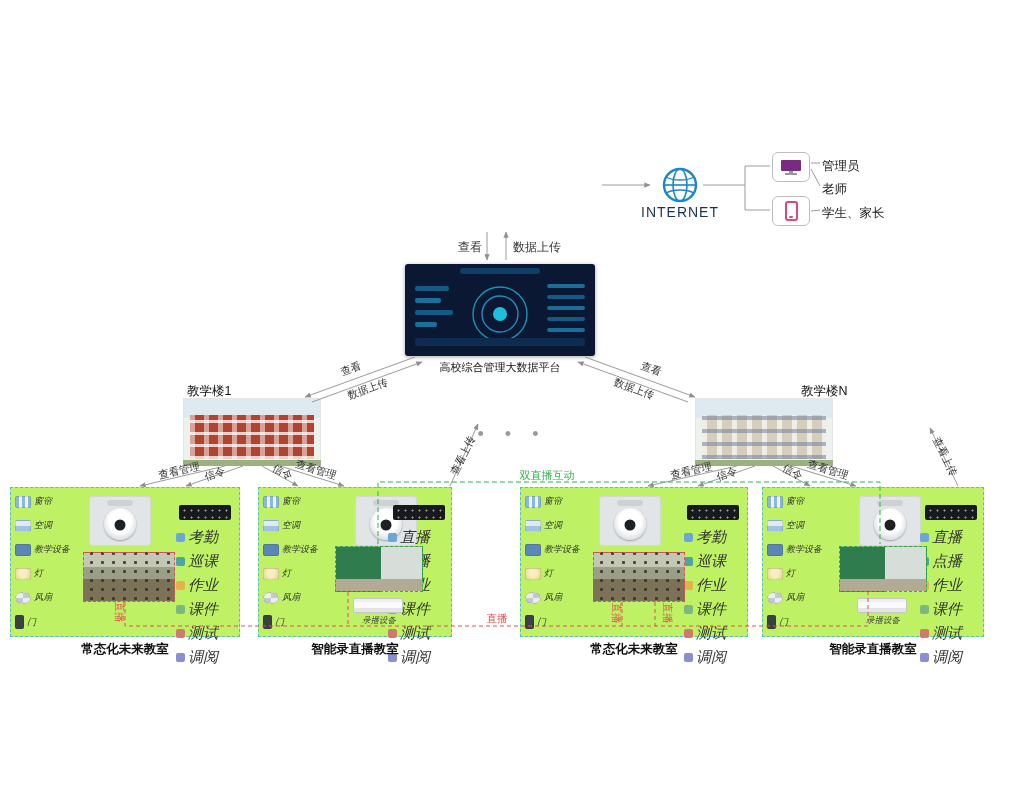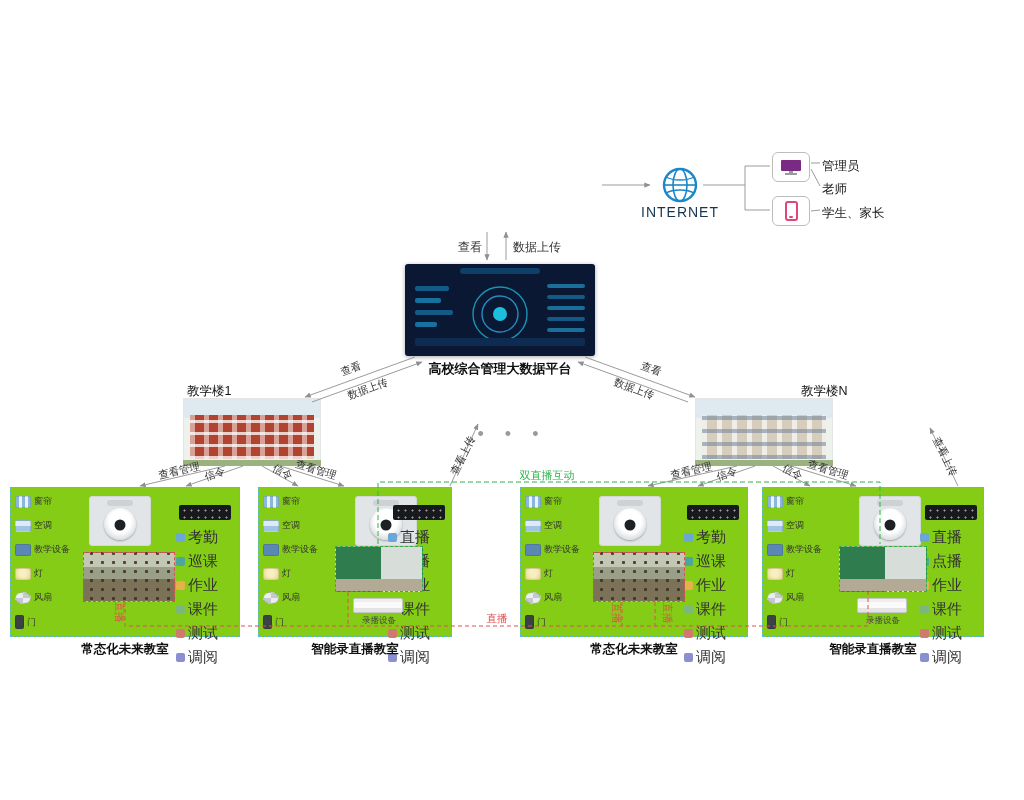--- a/index.html
+++ b/index.html
@@ -21,38 +21,38 @@
   .monitor .leg{position:absolute;left:8px;top:11px;width:4px;height:3px;background:#9a9a9a;}
   .monitor .base{position:absolute;left:4px;top:13px;width:12px;height:2px;background:#9a9a9a;}
   .phone{width:13px;height:20px;border:2px solid #e0457b;border-radius:3px;position:relative;}
   .phone::after{content:"";position:absolute;left:50%;bottom:1px;transform:translateX(-50%);
                 width:4px;height:2px;border-radius:2px;background:#e0457b;}
 
   
   .platform{position:absolute;left:405px;top:264px;width:190px;height:92px;background:#0a1834;border-radius:3px;
             box-shadow:0 1px 4px rgba(0,0,0,.35);overflow:hidden;}
   .platform-caption{position:absolute;left:402px;top:360px;width:196px;text-align:center;
-                    font-size:13px;font-weight:700;color:#111;}
+                    font-size:11px;font-weight:400;color:#111;}
 
   
   .bldg-label{position:absolute;font-size:12.5px;color:#111;}
   .bphoto{position:absolute;width:138px;height:68px;background:linear-gradient(#dfe9f0 0 30%,#eef2ec 30% 100%);
           box-shadow:0 0 0 1px #e3e6e8 inset;}
   .bphoto::after{content:"";position:absolute;left:0;right:0;bottom:0;height:6px;background:#9ab27e;}
   .bldg{position:absolute;left:7px;right:7px;top:17px;bottom:7px;}
   .bldg.red{background:repeating-linear-gradient(0deg,rgba(255,255,255,.75) 0 3px,transparent 3px 12px),
             repeating-linear-gradient(90deg,rgba(255,255,255,.5) 0 5px,transparent 5px 14px),#b04430;}
   .bldg.tan{background:repeating-linear-gradient(0deg,rgba(110,130,155,.55) 0 4px,transparent 4px 13px),
             repeating-linear-gradient(90deg,rgba(255,255,255,.65) 0 5px,transparent 5px 15px),#d6cdbc;}
 
   .dots{position:absolute;left:462px;top:424px;width:100px;text-align:center;color:#9a9a9a;
         font-size:18px;letter-spacing:8px;}
 
   
-  .group{position:absolute;border:1px dashed #57b8dc;background:#84cc16;}
+  .group{position:absolute;border:1px dashed #57b8dc;background:#bef264;font-style:italic;}
   .iot-panel{position:absolute;left:3px;top:5px;bottom:5px;width:63px;display:flex;flex-direction:column;
              justify-content:space-between;padding:2px 1px;}
   .iot-row{display:flex;align-items:center;gap:3px;font-size:9px;color:#333;white-space:nowrap;}
   .iot-ico{width:16px;height:12px;border-radius:2px;flex:none;border:1px solid rgba(0,0,0,.12);}
   .iot-ico.i0{background:repeating-linear-gradient(90deg,#8ab8dd 0 3px,#eaf3fb 3px 6px);}
   .iot-ico.i1{background:linear-gradient(#dfeaf4 55%,#9fc4e4 55%);}
   .iot-ico.i2{background:#5b87b5;}
   .iot-ico.i3{background:radial-gradient(circle at 50% 40%,#f7efc2 40%,#e3d486);}
   .iot-ico.i4{background:conic-gradient(#c3c9cf 0 25%,#ebeef1 25% 50%,#c3c9cf 50% 75%,#ebeef1 75%);border-radius:50%;}
   .iot-ico.i5{background:#3c4146;width:9px;height:14px;}

